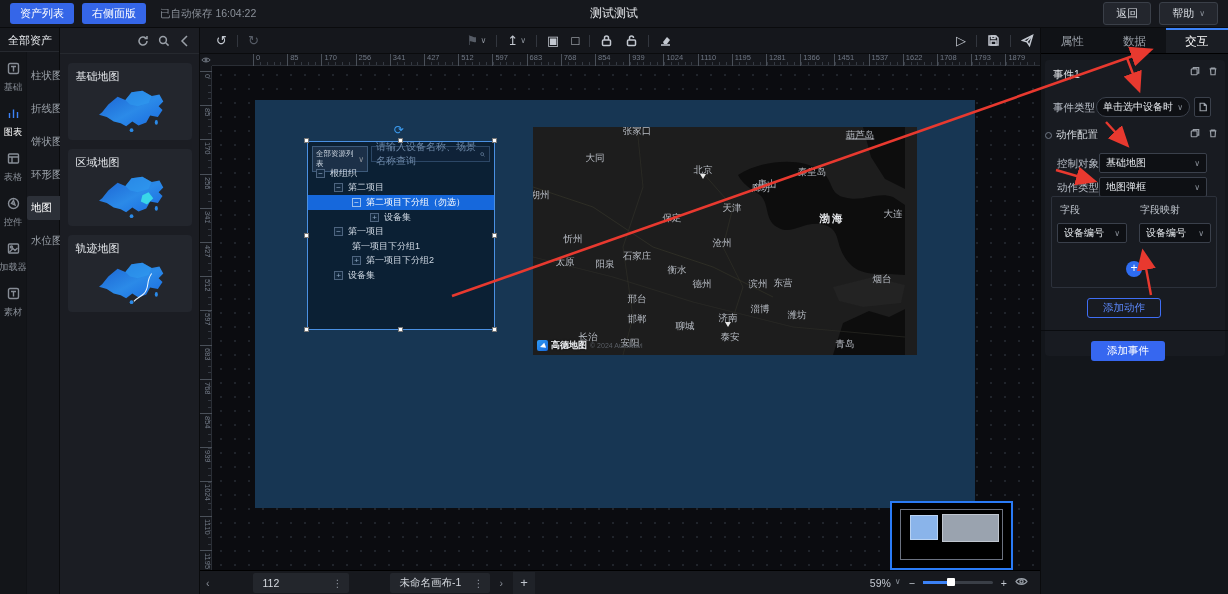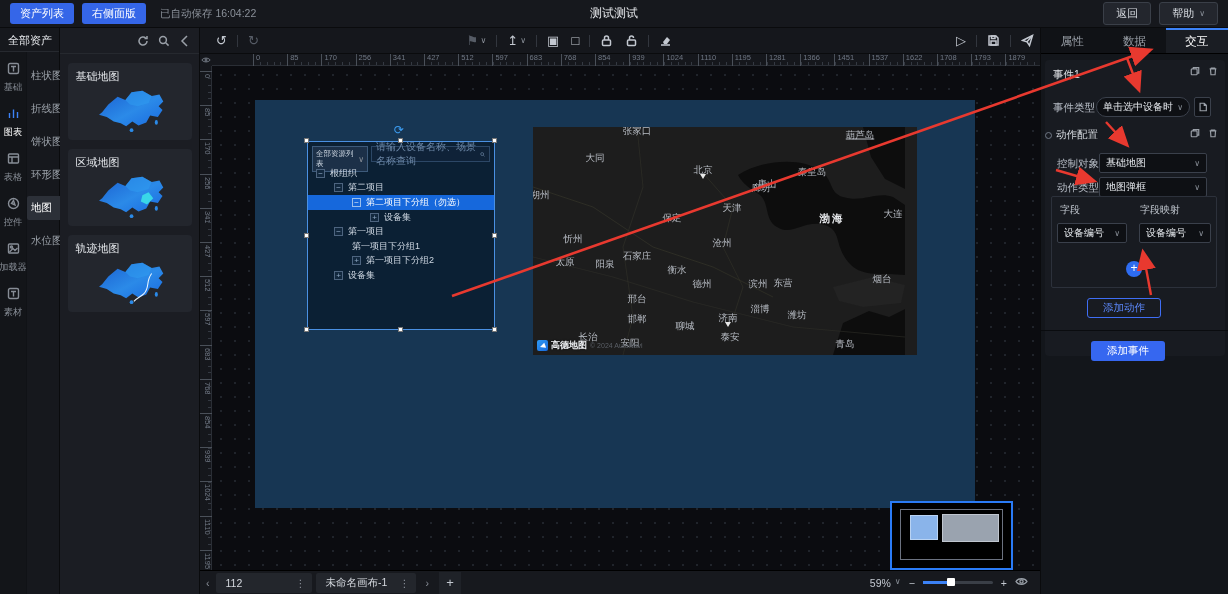--- a/index.html
+++ b/index.html
@@ -104,21 +104,21 @@
   #field-box{position:absolute;left:10px;top:168px;width:166px;height:92px;border:1px solid #2c313b;border-radius:2px;}
   .fhead{position:absolute;top:6px;font-size:10px;color:#c3c9d1;}
   #plus-btn{position:absolute;left:74px;top:64px;width:16px;height:16px;border-radius:50%;background:#2e6cf0;color:#fff;font-size:12px;line-height:15px;text-align:center;cursor:pointer;}
   #add-action{position:absolute;left:46px;top:270px;width:74px;height:20px;border:1px solid #3f6ef5;border-radius:3px;color:#5b86f7;font-size:10.5px;display:flex;align-items:center;justify-content:center;cursor:pointer;background:transparent;}
   #add-event{position:absolute;left:50px;top:313px;width:74px;height:20px;background:#3667f0;border-radius:3px;color:#fff;font-size:10.5px;display:flex;align-items:center;justify-content:center;cursor:pointer;}
   #insp-div{position:absolute;left:0;top:302px;width:188px;height:1px;background:#0a0c0f;}
 
   
   #bottombar{left:200px;top:570px;width:840px;height:24px;background:#17191e;border-top:1px solid #000;display:flex;align-items:center;font-size:10.5px;color:#9aa0a8;}
   .bb-arrow{padding:0 6px;cursor:pointer;color:#8a9099;}
-  .bb-tab{height:20px;background:#23262c;display:flex;align-items:center;padding:0 6px 0 10px;margin-right:4px;color:#d6dae0;cursor:pointer;border-radius:2px;}
+  .bb-tab{height:20px;background:#23262c;display:flex;align-items:center;padding:0 6px 0 10px;margin-right:4px;color:#d6dae0;cursor:pointer;border-radius:2px;margin-left:37px;}
   .bb-tab .dots{margin-left:18px;color:#8a9099;cursor:pointer;}
   #bb-plus{width:22px;height:22px;background:#1f2228;display:flex;align-items:center;justify-content:center;color:#c3c8d0;font-size:13px;cursor:pointer;margin-left:4px;}
   #bb-right{margin-left:auto;display:flex;align-items:center;gap:8px;padding-right:12px;}
   #zoom-dd{display:flex;gap:4px;align-items:flex-start;cursor:pointer;color:#c3c8d0;}
   #slider{position:relative;width:70px;height:3px;background:#3a3f47;border-radius:2px;cursor:pointer;}
   #slider .fill{position:absolute;left:0;top:0;height:3px;width:28px;background:#3c82f6;}
   #slider .knob{position:absolute;left:24px;top:-3px;width:8px;height:8px;background:#fff;border-radius:1px;}
   .bb-zbtn{cursor:pointer;color:#c3c8d0;}
   #bb-eye svg{width:13px;height:11px;stroke:#9aa0a8;fill:none;stroke-width:1.3;cursor:pointer;}
 

